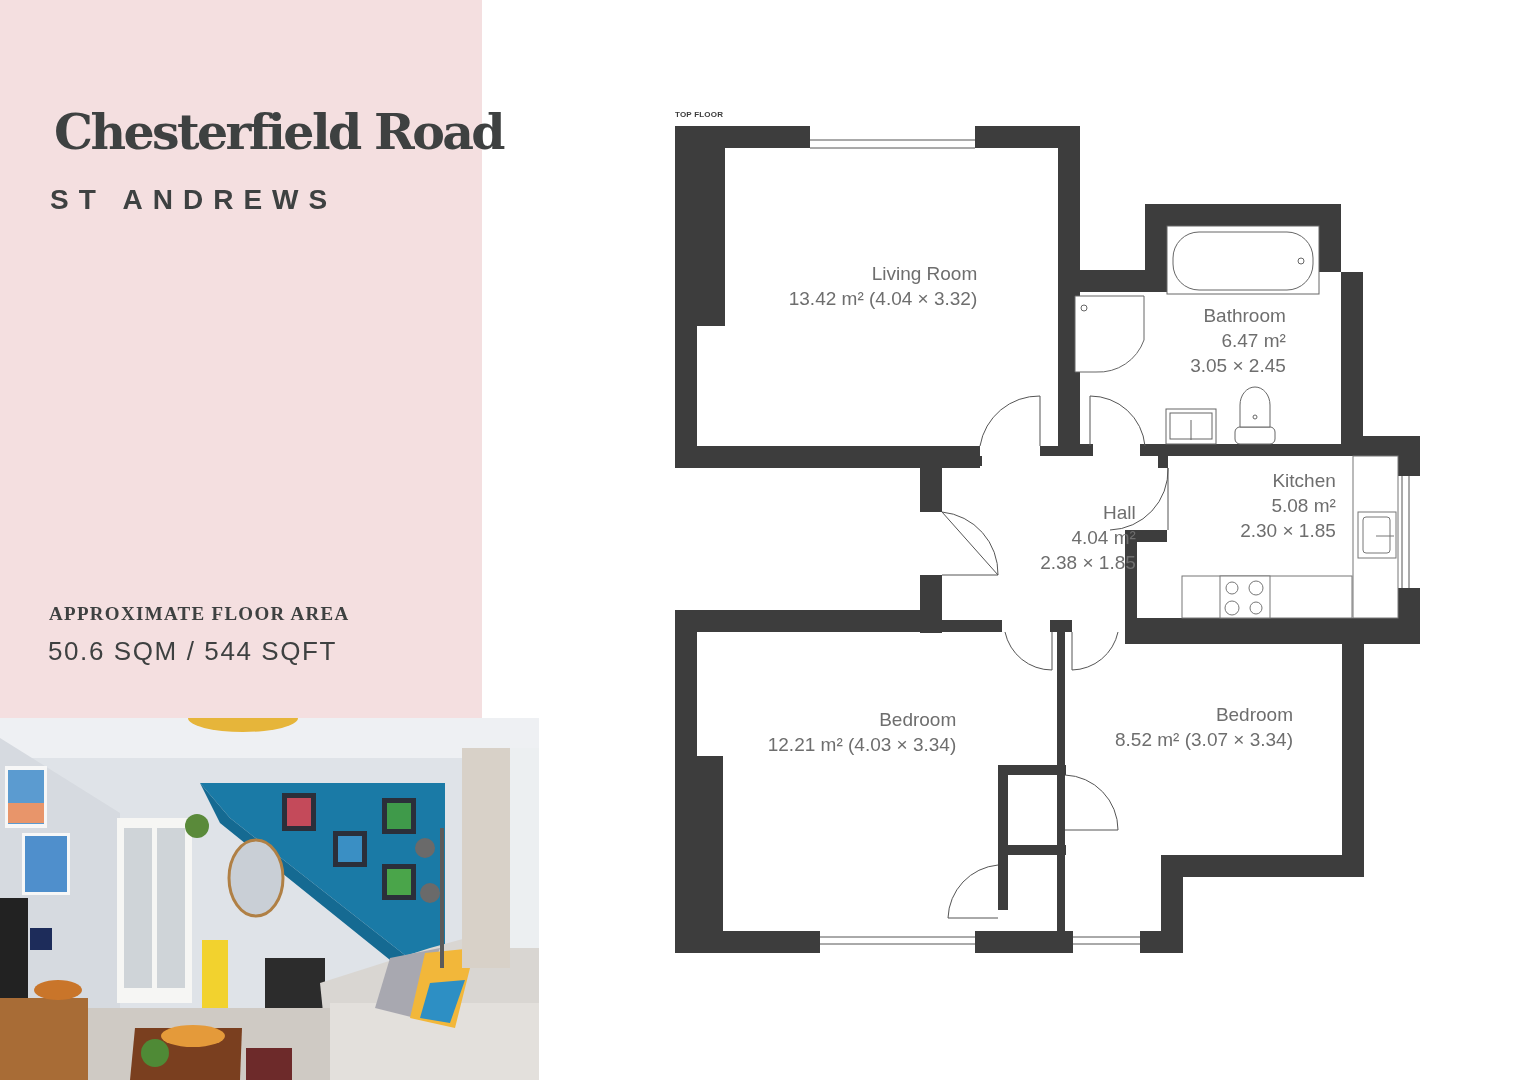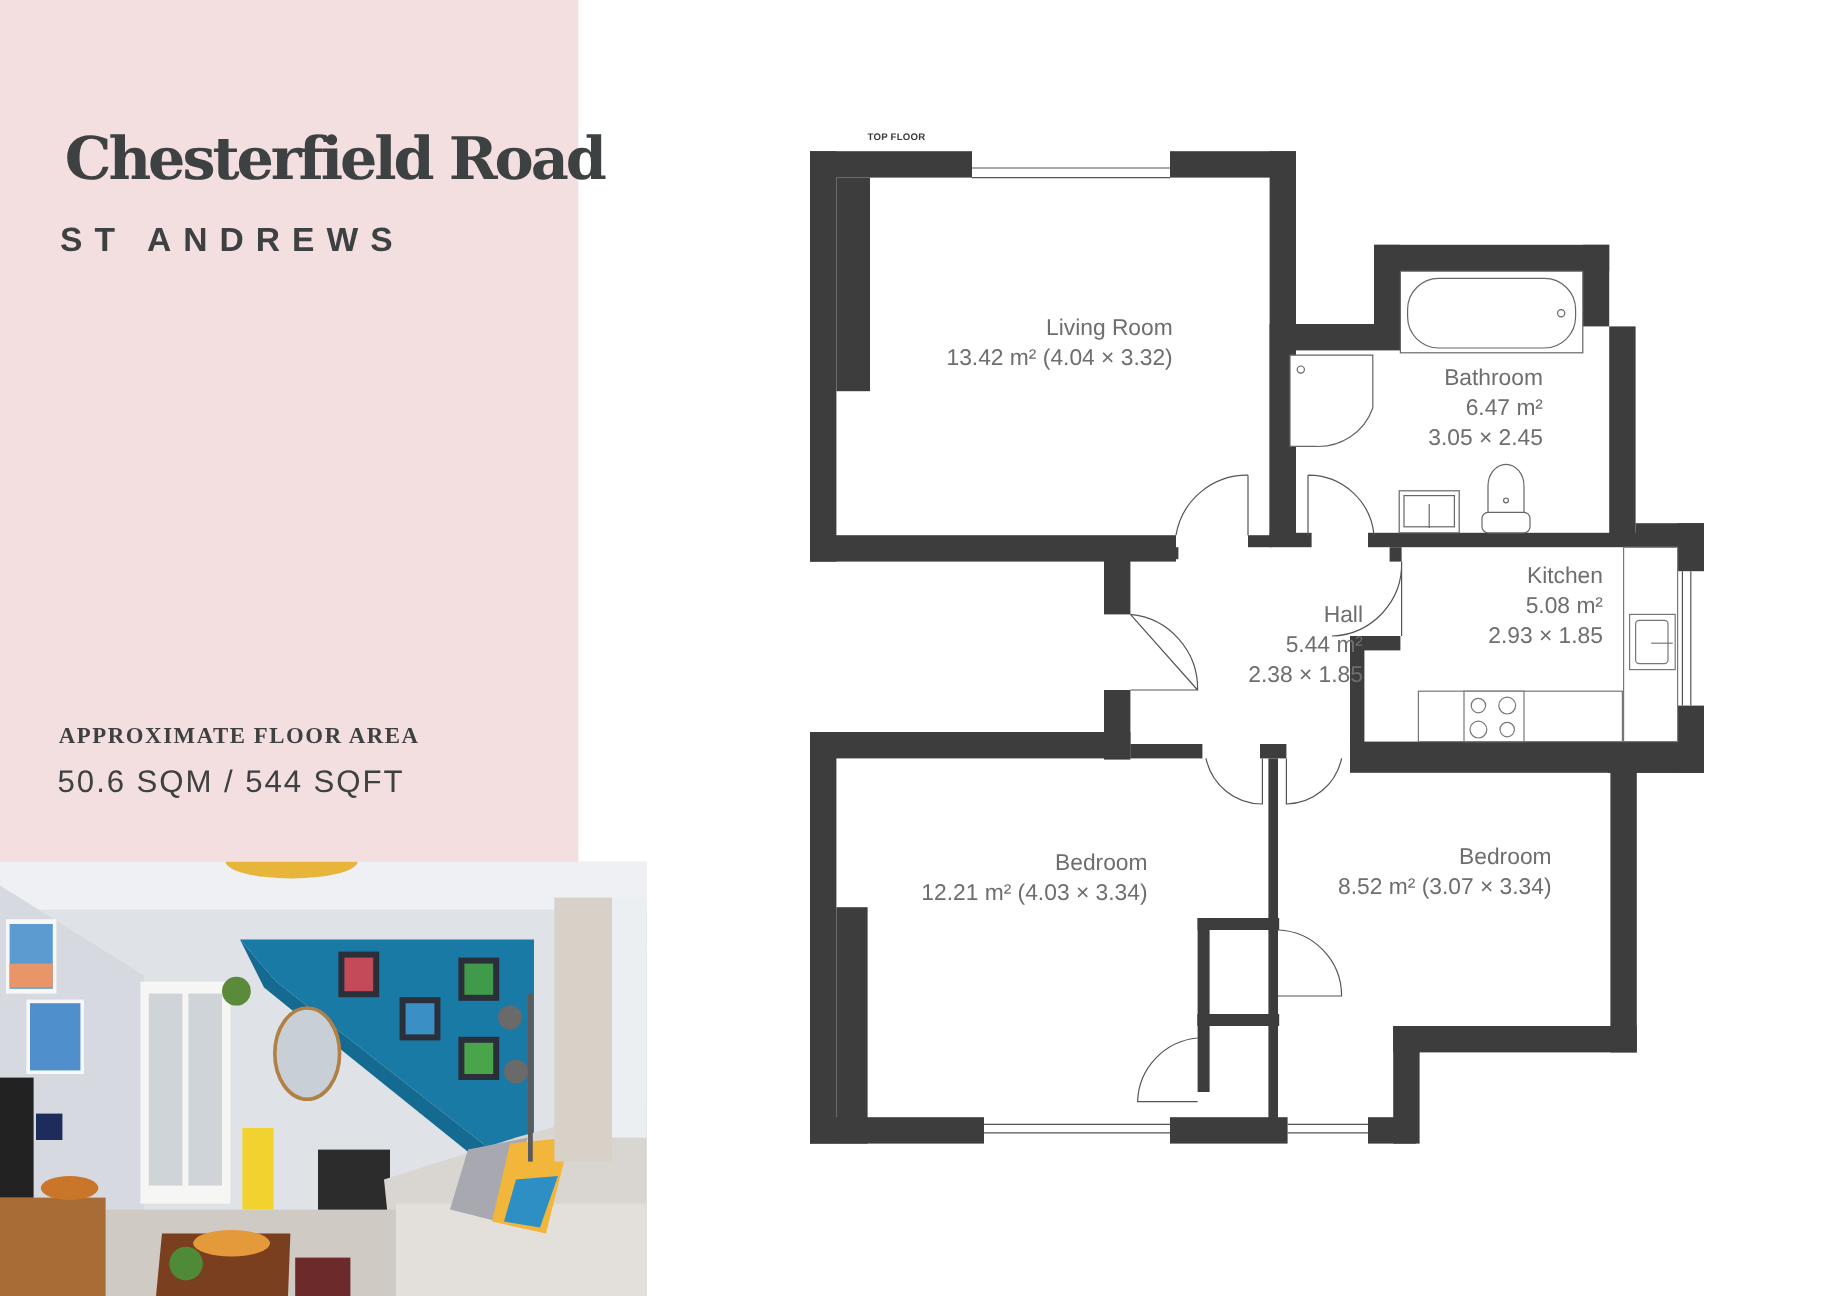--- a/index.html
+++ b/index.html
@@ -36,21 +36,21 @@
       font-size: 26px; letter-spacing: 1.6px; color: #3e4141;
       white-space: nowrap;
     }
     .photo {
       position: absolute; left: 0; top: 718px; width: 539px; height: 362px;
       overflow: hidden; background: #e8ebef;
     }
     .floor-label {
       position: absolute; left: 675px; top: 110px;
       font-family: "Liberation Sans", sans-serif; font-weight: bold;
-      font-size: 8px; color: #3b3b3b; letter-spacing: 0.2px; margin-left: 48px;
+      font-size: 8px; color: #3b3b3b; letter-spacing: 0.2px;
     }
     .plan {
       position: absolute; left: 0; top: 0;
     }
     .room-label {
       position: absolute; text-align: right; color: #6e6e6e;
       font-family: "Liberation Sans", sans-serif; font-size: 19px;
       line-height: 25px; white-space: nowrap;
       transform: translateX(-50%);
     }
@@ -242,27 +242,27 @@
   <div>Living Room</div>
   <div>13.42 m² (4.04 × 3.32)</div>
 </div>
 <div class="room-label" style="left:1238px; top:303px;">
   <div>Bathroom</div>
   <div>6.47 m²</div>
   <div>3.05 × 2.45</div>
 </div>
 <div class="room-label" style="left:1088px; top:500px;">
   <div>Hall</div>
-  <div>5.44 m²</div>
+  <div>4.04 m²</div>
   <div>2.38 × 1.85</div>
 </div>
 <div class="room-label" style="left:1288px; top:468px;">
   <div>Kitchen</div>
   <div>5.08 m²</div>
-  <div>2.93 × 1.85</div>
+  <div>2.30 × 1.85</div>
 </div>
 <div class="room-label" style="left:862px; top:707px;">
   <div>Bedroom</div>
   <div>12.21 m² (4.03 × 3.34)</div>
 </div>
 <div class="room-label" style="left:1204px; top:702px;">
   <div>Bedroom</div>
   <div>8.52 m² (3.07 × 3.34)</div>
 </div>
 

